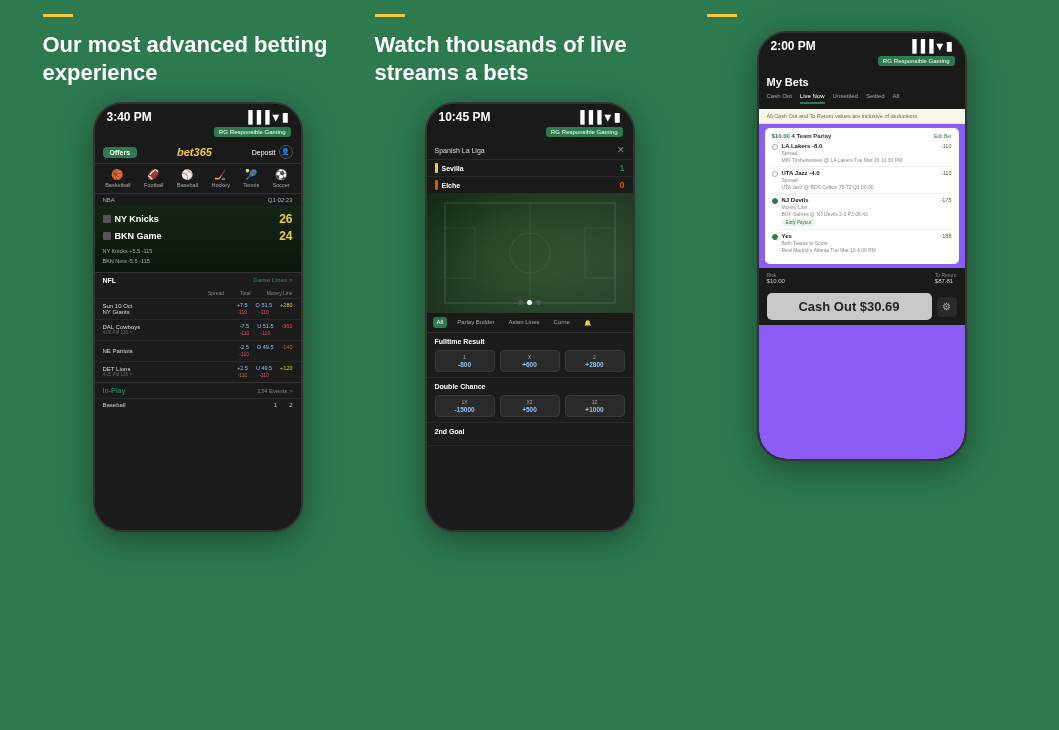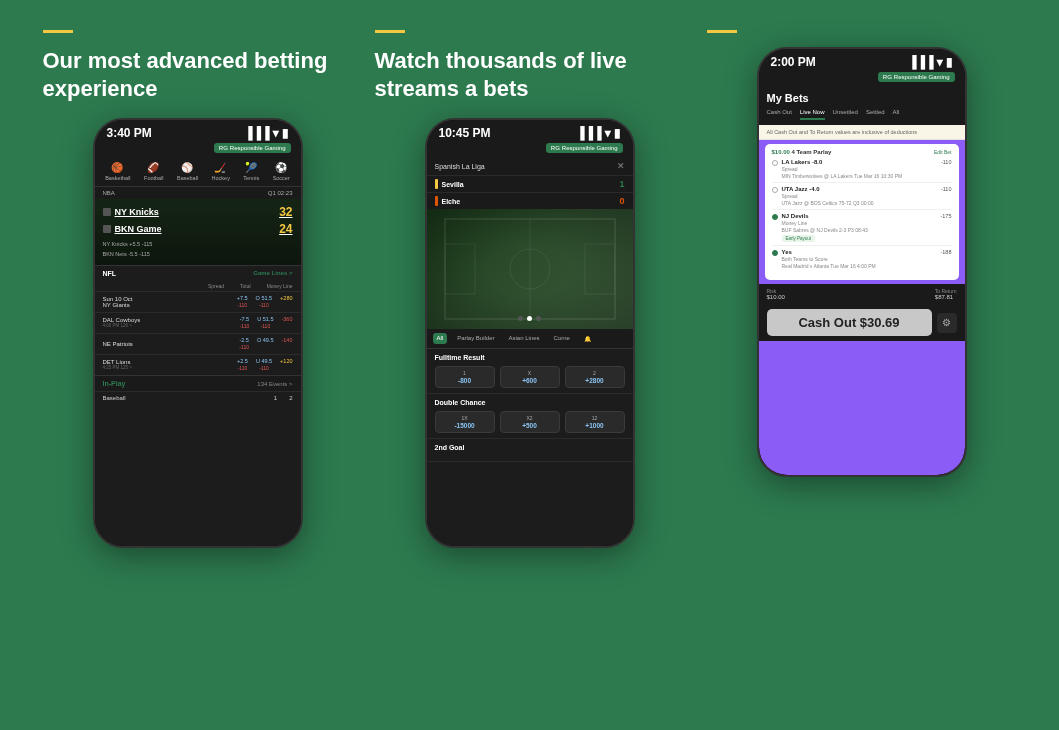--- a/index.html
+++ b/index.html
@@ -16,21 +16,21 @@
     }
 
     .main-bg {
       width: 1059px;
       height: 730px;
       background: #2d7a4f;
       display: flex;
       flex-direction: row;
       align-items: flex-start;
       justify-content: center;
-      padding: 30px 20px 20px;
+      padding: 14px 20px 20px;
       gap: 22px;
     }
 
     
     .panel {
       display: flex;
       flex-direction: column;
       align-items: flex-start;
       width: 310px;
       flex-shrink: 0;
@@ -193,21 +193,20 @@
     }
 
     .team-row {
       display: flex;
       align-items: center;
       justify-content: space-between;
       color: white;
       font-size: 9px;
       font-weight: 600;
       margin-bottom: 3px;
-      text-decoration: underline;
     }
     .team-score {
       color: #f5c842;
       font-size: 12px;
       font-weight: 700;
     }
     .team-name-row {
       display: flex;
       align-items: center;
       gap: 4px;
@@ -643,20 +642,28 @@
           </div>
         </div>
 
         <div class="rg-bar">
           <div class="rg-badge">
             <span>RG</span>
             <span>Responsible Gaming</span>
           </div>
         </div>
 
+        <div class="p1-header">
+          <button class="p1-offers-btn">Offers</button>
+          <span class="bet365-logo">bet365</span>
+          <div class="deposit-btn">
+            <span>Deposit</span>
+            <div class="deposit-circle">👤</div>
+          </div>
+        </div>
 
         <div class="sports-nav">
           <div class="sport-item">
             <span class="sport-icon">🏀</span>
             <span>Basketball</span>
           </div>
           <div class="sport-item">
             <span class="sport-icon">🏈</span>
             <span>Football</span>
           </div>
@@ -684,21 +691,21 @@
             <span>NBA</span>
             <span>Q1 02:23</span>
           </div>
 
           <div class="game-bg">
             <div class="team-row">
               <div class="team-name-row">
                 <div class="team-logo"></div>
                 <span>NY Knicks</span>
               </div>
-              <span class="team-score">32</span>
+              <span class="team-score">26</span>
             </div>
             <div class="team-row">
               <div class="team-name-row">
                 <div class="team-logo"></div>
                 <span>BKN Game</span>
               </div>
               <span class="team-score">24</span>
             </div>
             <div class="odds-row">
               <span style="color:#aaa;font-size:5.5px;">NY Knicks +5.5  -115</span>

